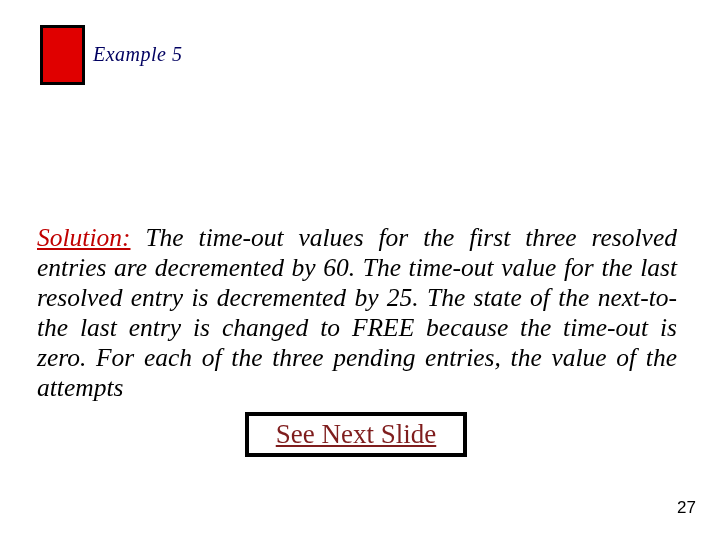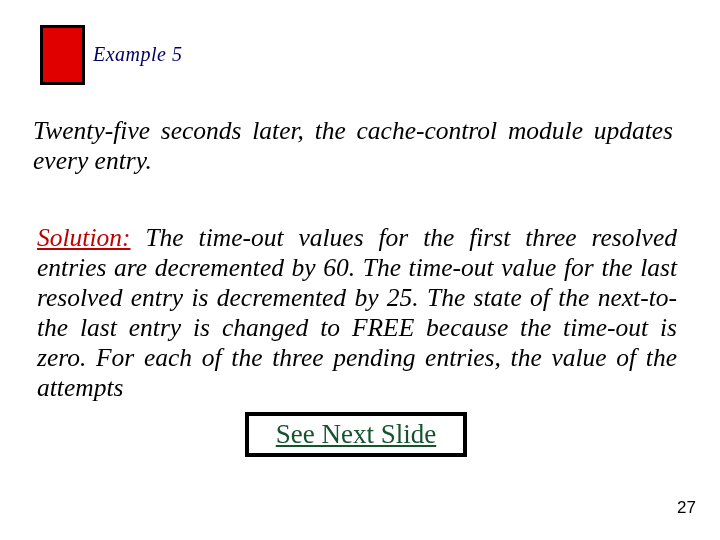--- a/index.html
+++ b/index.html
@@ -4,34 +4,33 @@
 <style>
   * { margin: 0; padding: 0; box-sizing: border-box; }
   html, body { width: 720px; height: 540px; background: #fff; font-family: "Times New Roman", Times, serif; color: #000; overflow: hidden; }
   .slide { position: relative; width: 720px; height: 540px; }
   .red-box { position: absolute; left: 40px; top: 25px; width: 45px; height: 60px; background: #e00000; border: 3px solid #000; }
   .example-title { position: absolute; left: 93px; top: 43px; font-family: Georgia, "Times New Roman", serif; font-style: italic; font-weight: normal; font-size: 20px; color: #000060; letter-spacing: 0.5px; }
   .prompt-text { position: absolute; left: 33px; top: 116px; width: 640px; font-style: italic; font-size: 25.5px; line-height: 1.18; text-align: justify; }
   .solution-text { position: absolute; left: 37px; top: 195px; width: 640px; font-style: italic; font-size: 25.5px; line-height: 1.18; text-align: justify; margin-top: 28px; }
   .solution-label { color: #c00000; text-decoration: underline; }
   .see-next-wrap { position: absolute; left: 245px; top: 412px; width: 222px; height: 45px; border: 4px solid #000; display: flex; align-items: center; justify-content: center; }
-  .see-next-text { font-size: 27px; color: #14532d; text-decoration: underline; font-style: normal; }
+  .see-next-text { font-size: 27px; color: #7f1d1d; text-decoration: underline; font-style: normal; }
   .footer-left { position: absolute; left: 33px; bottom: 16px; font-family: Verdana, Arial, sans-serif; font-size: 13px; color: #000; }
   .footer-right { position: absolute; right: 24px; bottom: 22px; font-family: Arial, sans-serif; font-size: 17px; color: #000; }
 </style>
 </head>
 <body>
 
 <div class="slide">
 
   <div class="red-box"></div>
 
   <div class="example-title">Example 5</div>
 
-  <div class="prompt-text">Twenty-five seconds later, the cache-control module updates every entry.</div>
 
   <div class="solution-text">
     <span class="solution-label">Solution:</span><span> The time-out values for the first three resolved entries are decremented by 60. The time-out value for the last resolved entry is decremented by 25. The state of the next-to-the last entry is changed to FREE because the time-out is zero. For each of the three pending entries, the value of the attempts</span>
   </div>
 
   <div class="see-next-wrap">
     <span class="see-next-text">See Next Slide</span>
   </div>
 
   <div class="footer-right">27</div>

